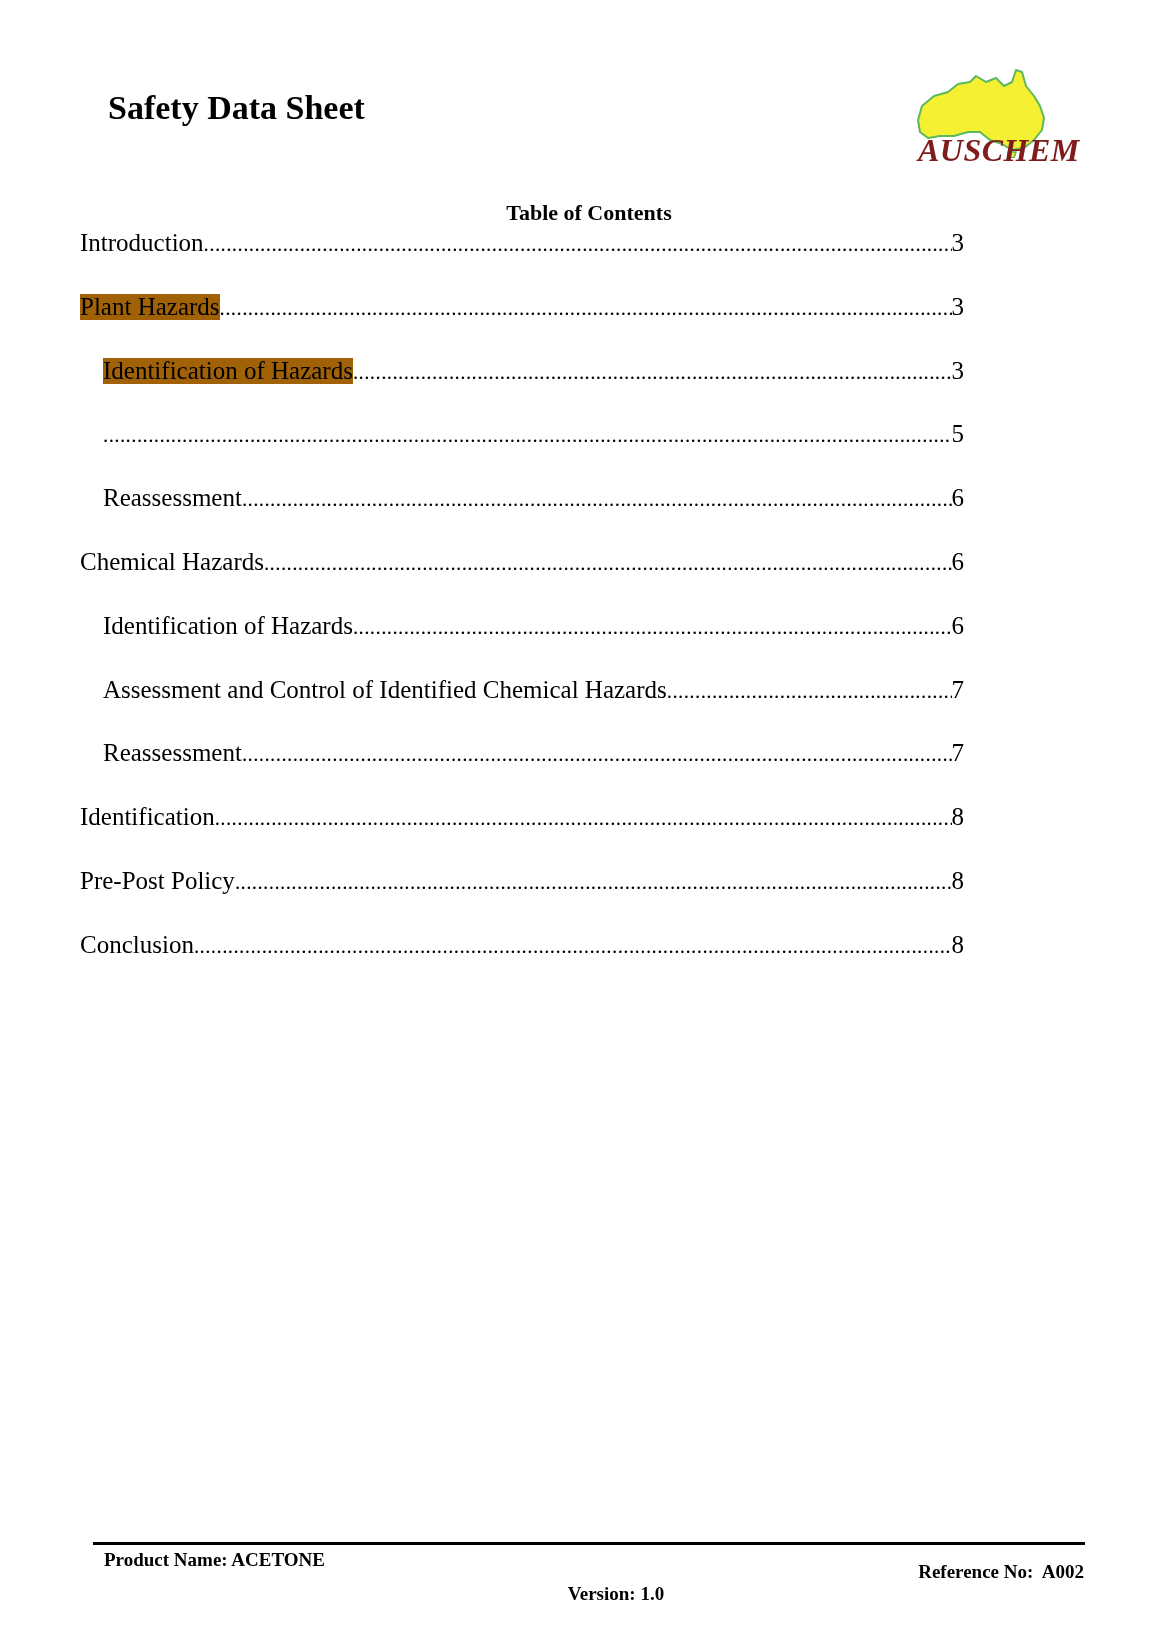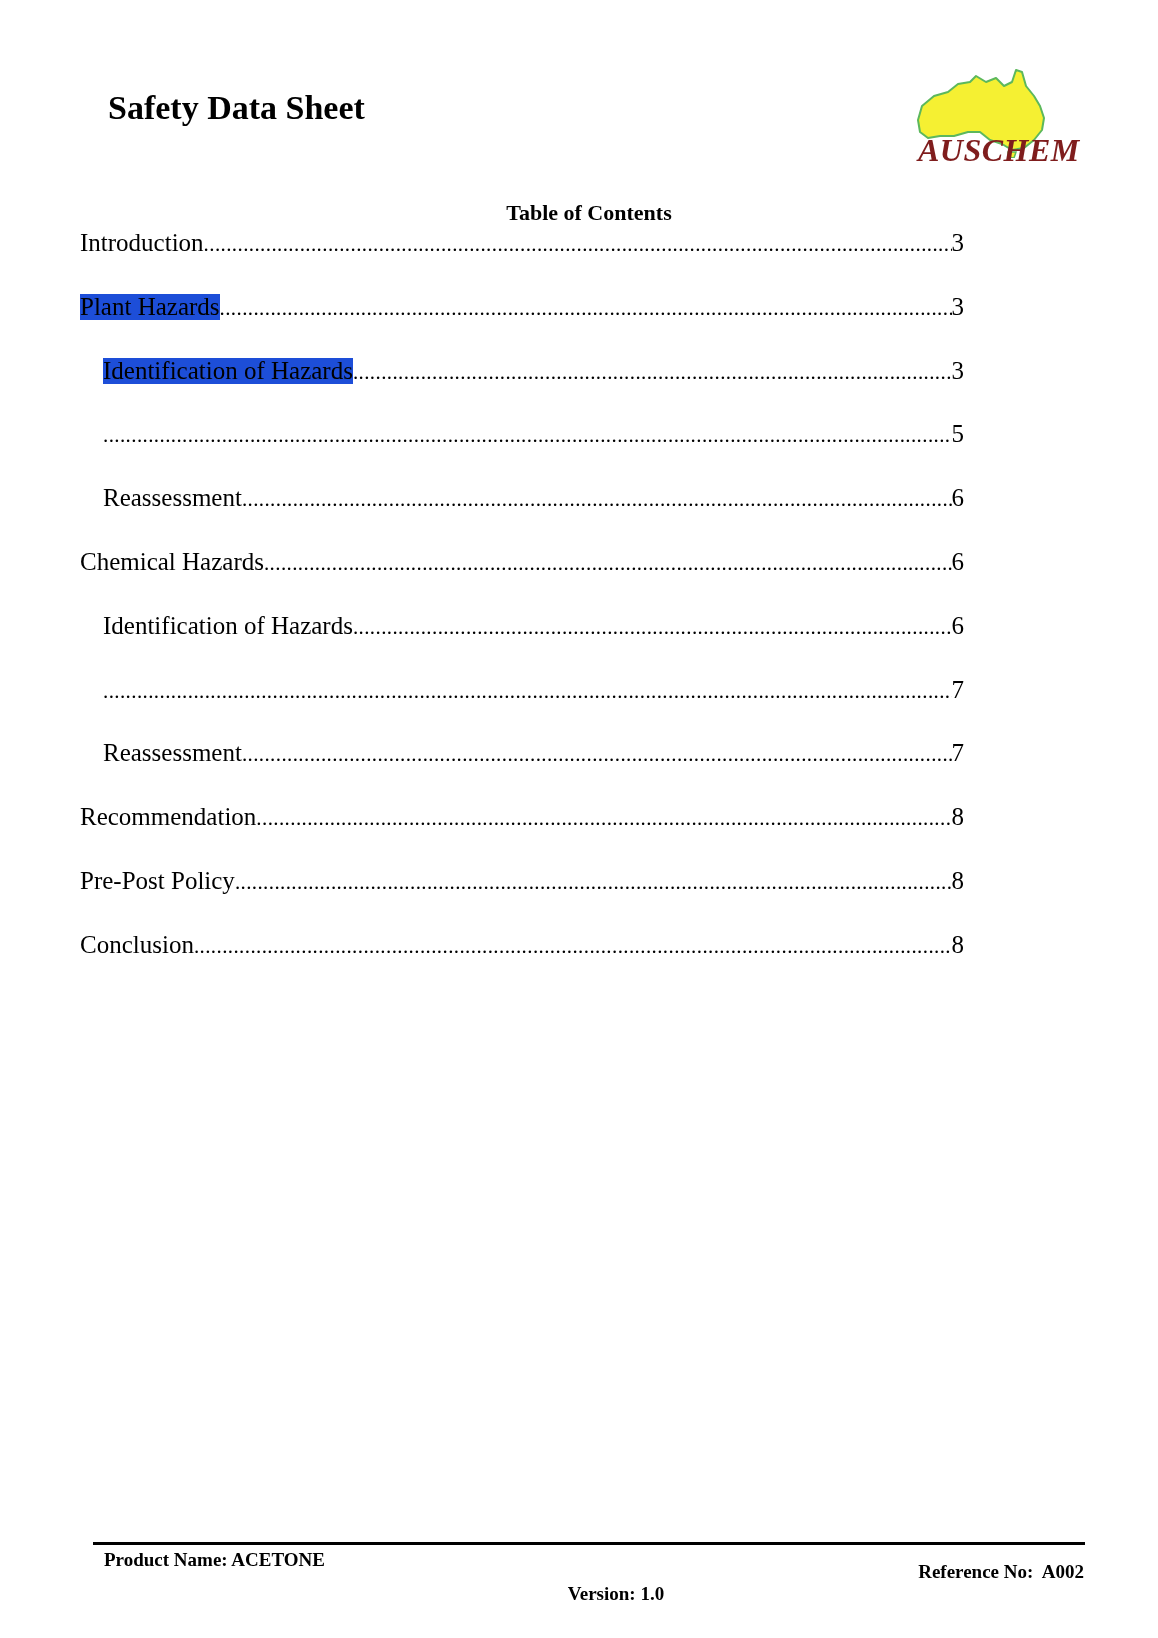--- a/index.html
+++ b/index.html
@@ -66,21 +66,21 @@
     .toc-item {
       display: flex;
       align-items: baseline;
       height: 63.8px;
       font-size: 25px;
       line-height: 26px;
       cursor: pointer;
     }
     .toc-item.level-2 { padding-left: 23px; }
     .toc-label { white-space: nowrap; }
-    .toc-label.hl { background: #1d4ed8; }
+    .toc-label.hl { background: #a16207; }
     .toc-leader {
       flex: 1;
       overflow: hidden;
       white-space: nowrap;
       font-size: 21px;
       letter-spacing: 0.4px;
     }
     .toc-leader::before {
       content: "........................................................................................................................................................................................................................................................";
     }
@@ -165,30 +165,31 @@
     <span class="toc-label">Chemical Hazards</span>
     <span class="toc-leader"></span>
     <span class="toc-page">6</span>
   </li>
   <li class="toc-item level-2">
     <span class="toc-label">Identification of Hazards</span>
     <span class="toc-leader"></span>
     <span class="toc-page">6</span>
   </li>
   <li class="toc-item level-2">
+    <span class="toc-label">Assessment and Control of Identified Chemical Hazards</span>
     <span class="toc-leader"></span>
     <span class="toc-page">7</span>
   </li>
   <li class="toc-item level-2">
     <span class="toc-label">Reassessment</span>
     <span class="toc-leader"></span>
     <span class="toc-page">7</span>
   </li>
   <li class="toc-item level-1">
-    <span class="toc-label">Recommendation</span>
+    <span class="toc-label">Identification</span>
     <span class="toc-leader"></span>
     <span class="toc-page">8</span>
   </li>
   <li class="toc-item level-1">
     <span class="toc-label">Pre-Post Policy</span>
     <span class="toc-leader"></span>
     <span class="toc-page">8</span>
   </li>
   <li class="toc-item level-1">
     <span class="toc-label">Conclusion</span>

